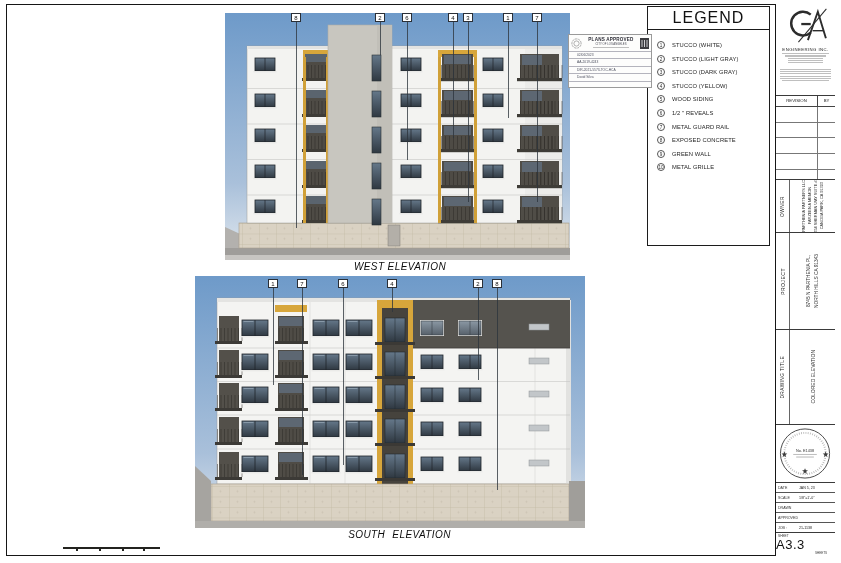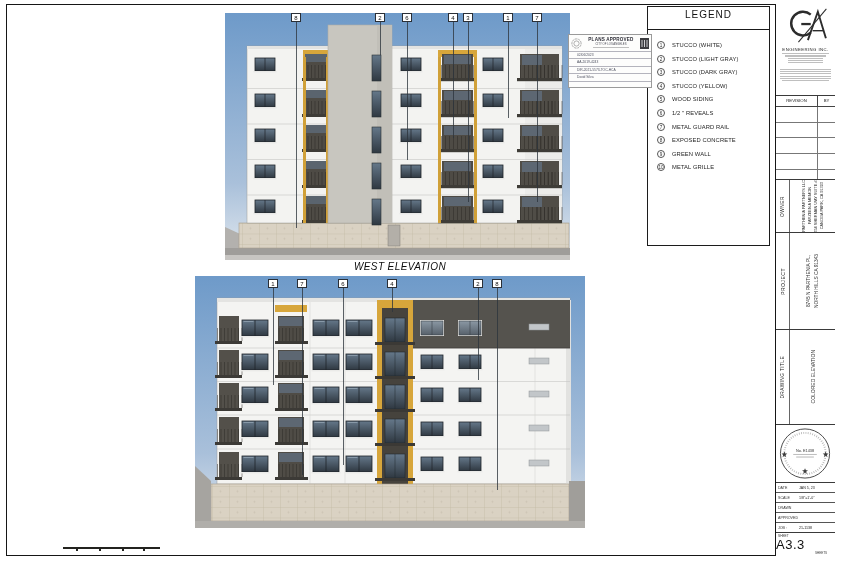--- a/index.html
+++ b/index.html
@@ -12,21 +12,21 @@
   .elev{position:absolute;}
   .elev-title{position:absolute;font-size:10px;color:#0d0d0d;letter-spacing:.4px;text-align:center;font-style:italic;}
   .co{position:absolute;width:10px;height:9px;box-sizing:border-box;background:#fff;
       border:.6px solid #2a2f36;font-size:6px;line-height:8.5px;text-align:center;color:#111;z-index:5;}
   .ld{position:absolute;width:1px;background:rgba(45,52,60,.78);z-index:4;}
 
   
   .legend{position:absolute;left:647px;top:6px;width:123px;height:240px;background:#fff;
           border:1px solid #1c1c1c;box-sizing:border-box;}
   .legend-title{height:20px;border-bottom:1.2px solid #1a1a1a;text-align:center;
-          font-size:10px;letter-spacing:1px;padding-top:2px;color:#111;}
+          font-size:16px;letter-spacing:1px;padding-top:2px;color:#111;}
   .legend-items{padding:11px 9px 0 9px;}
   .leg-item{display:flex;align-items:center;margin-bottom:5.6px;}
   .leg-num{flex:none;width:8px;height:8px;border:.6px solid #555;border-radius:50%;
           font-size:4.6px;line-height:8px;text-align:center;color:#333;box-sizing:border-box;}
   .leg-label{font-size:5.8px;color:#1f1f1f;margin-left:7px;letter-spacing:.1px;}
 
   
   .approval{position:absolute;left:568px;top:34px;width:84px;height:54px;background:#fdfdfc;
           border:1px solid #9a9a9a;box-sizing:border-box;font-family:"Liberation Sans",sans-serif;}
   .ap-head{display:flex;align-items:center;padding:1.5px 2px;height:13px;}
@@ -355,20 +355,21 @@
   <div class="ld" style="left:478px;top:288px;height:92px"></div>
   <div class="ld" style="left:497px;top:288px;height:202px"></div>
   <div class="co" style="left:268px;top:279px">1</div>
   <div class="co" style="left:297px;top:279px">7</div>
   <div class="co" style="left:338px;top:279px">6</div>
   <div class="co" style="left:387px;top:279px">4</div>
   <div class="co" style="left:473px;top:279px">2</div>
   <div class="co" style="left:492px;top:279px">8</div>
 
   <div class="elev-title" style="left:330px;top:261px;width:140px">WEST ELEVATION</div>
+  <div class="elev-title" style="left:312px;top:529px;width:175px;word-spacing:4px">SOUTH ELEVATION</div>
 
   <div class="legend">
     <div class="legend-title">LEGEND</div>
     <div class="legend-items">
       <div class="leg-item">
           <span class="leg-num">1</span>
           <span class="leg-label">STUCCO (WHITE)</span>
         </div>
       <div class="leg-item">
           <span class="leg-num">2</span>

